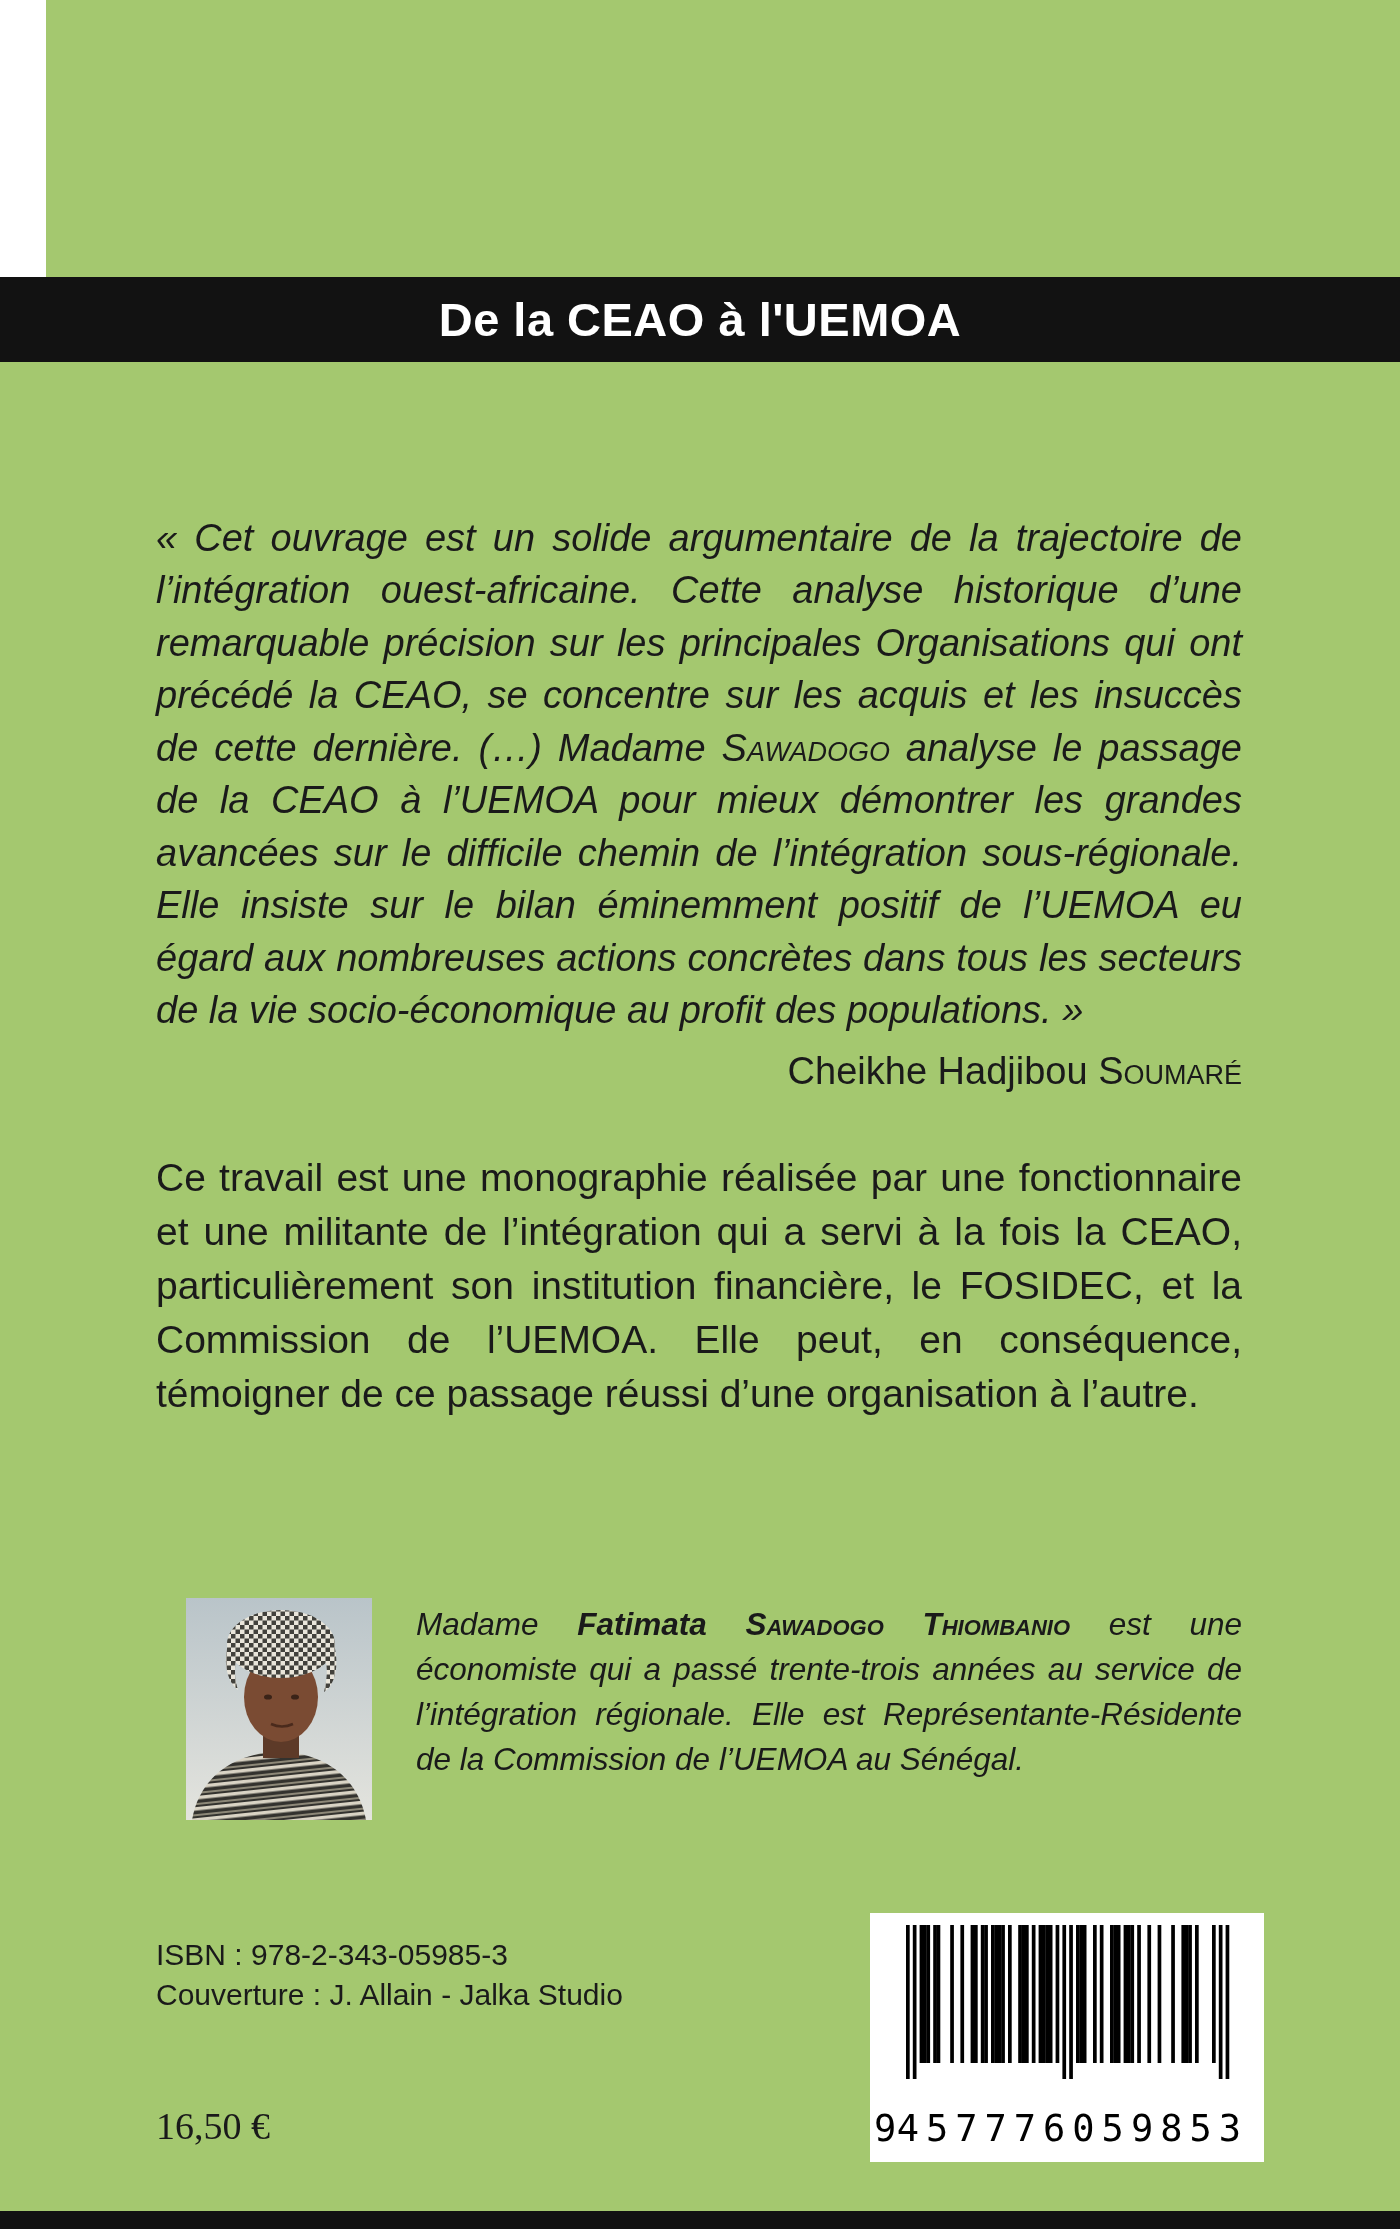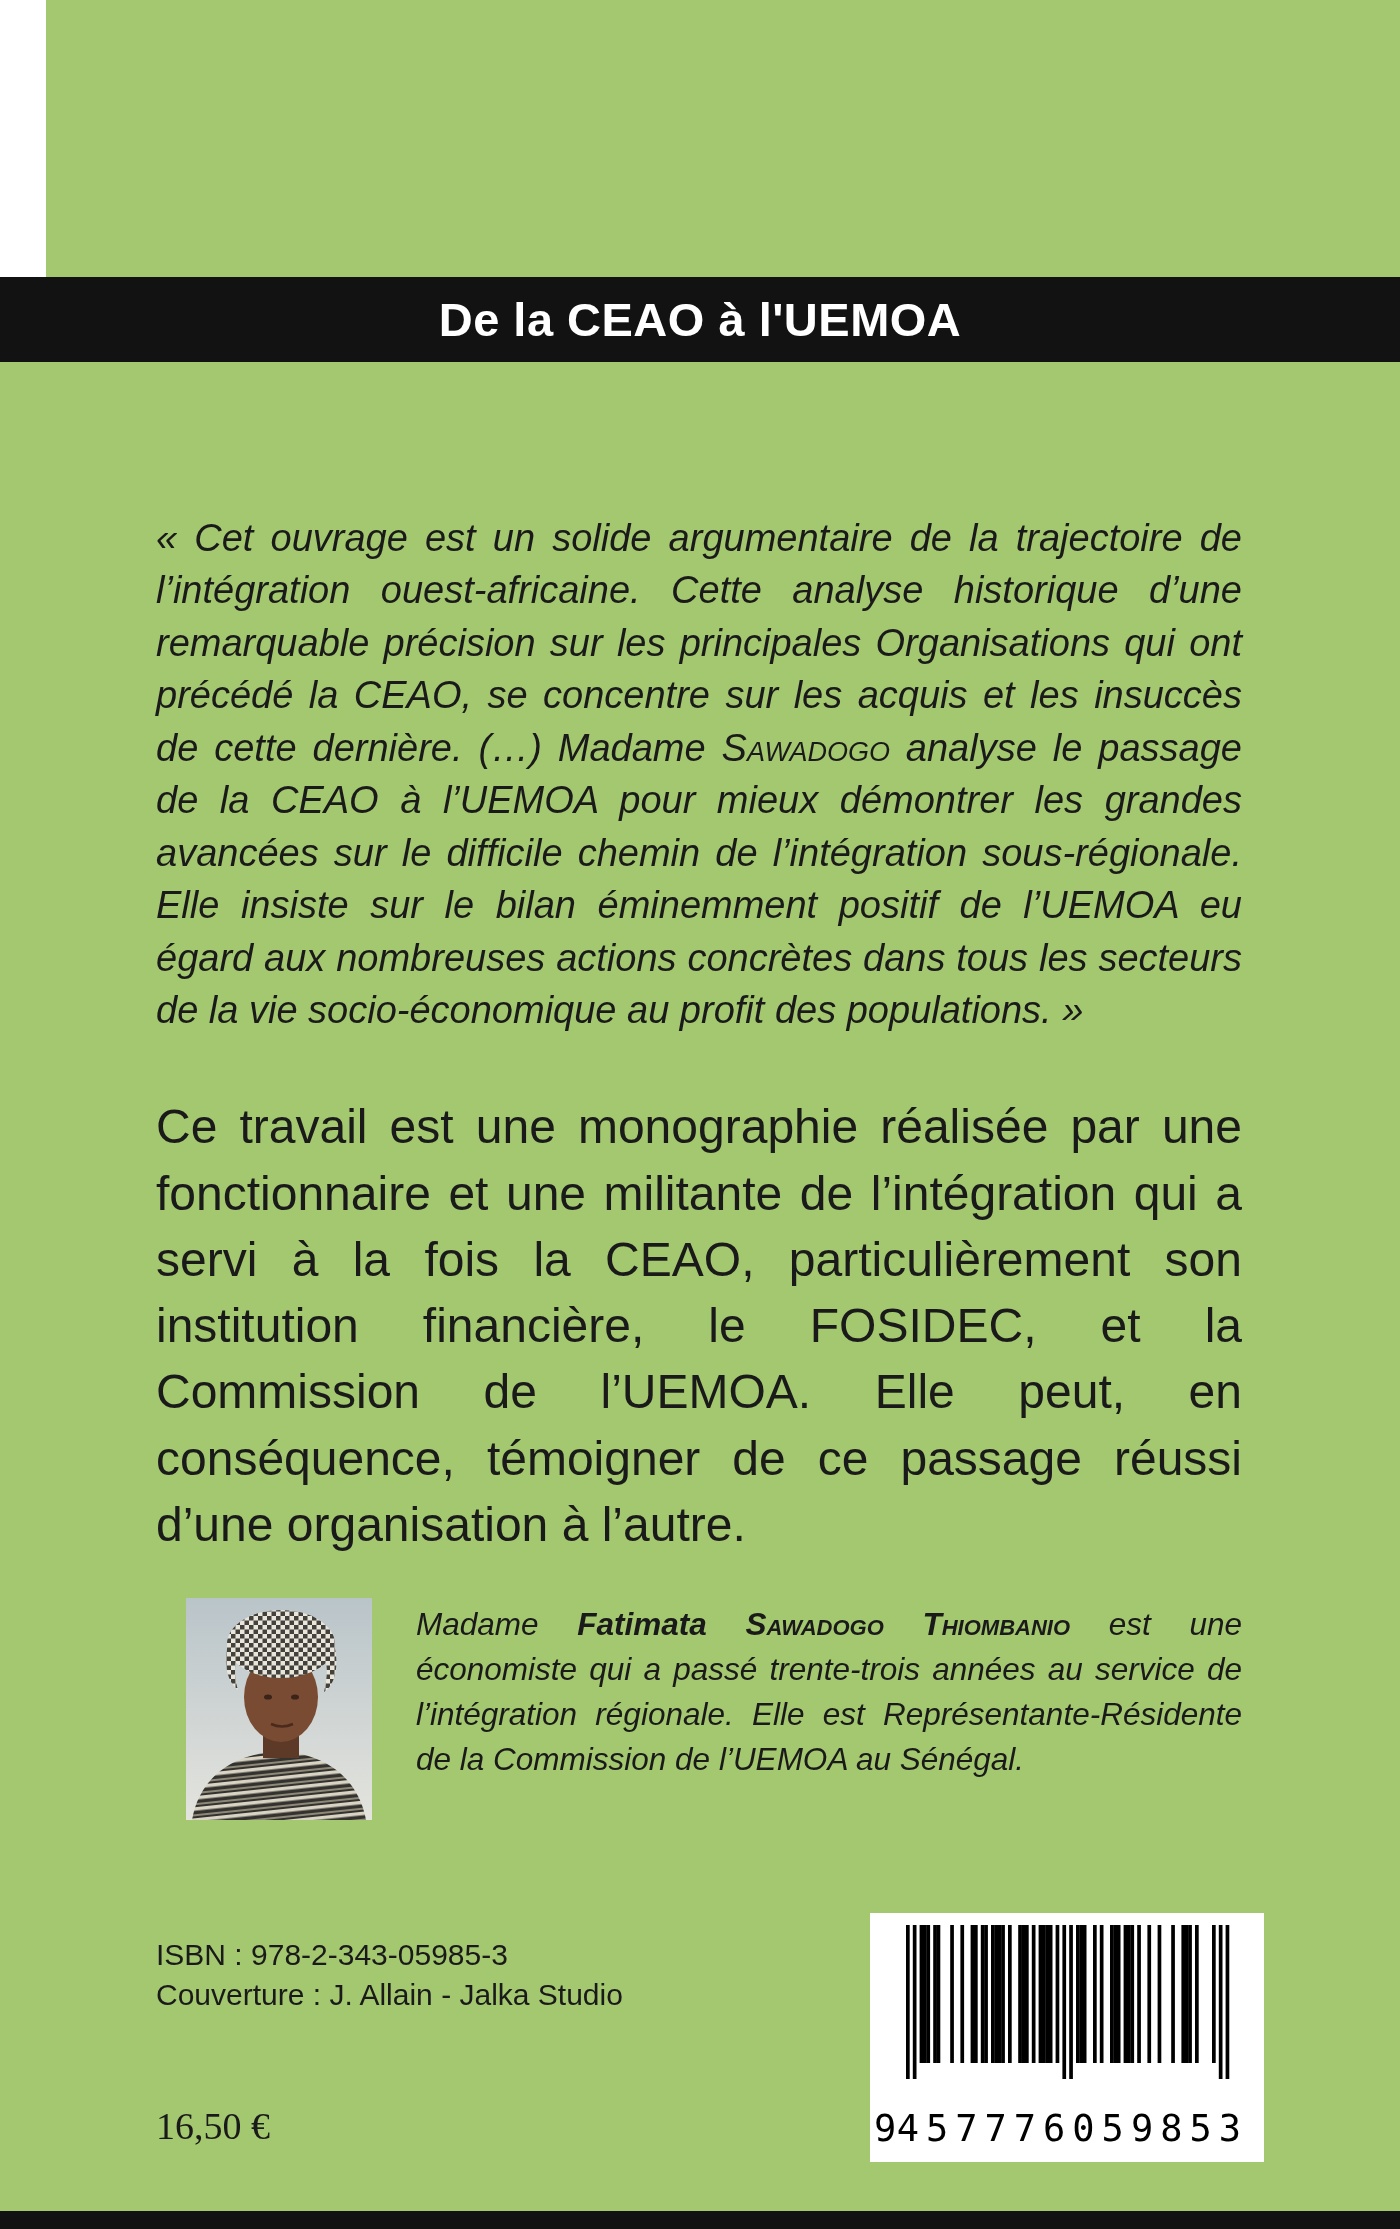--- a/index.html
+++ b/index.html
@@ -37,21 +37,21 @@
   .banner span { font-size:47px; font-weight:700; letter-spacing:0.5px; }
 
   
   .content { position:absolute; left:156px; right:158px; top:512px; }
   .quote {
     margin:0; font-style:italic; font-size:38px; line-height:1.38;
     text-align:justify;
   }
   .attribution { margin:14px 0 0; font-size:38px; text-align:right; }
   .synopsis {
-    margin:58px 0 0; font-size:48px; line-height:1.38; text-align:justify;
+    margin:58px 0 0; font-size:39px; line-height:1.38; text-align:justify;
   }
   .sc { font-variant: small-caps; }
 
   
   .author { position:absolute; left:149px; right:158px; top:1598px; display:flex;padding-left:37px; }
   .author-photo { flex:0 0 186px; width:186px; height:222px; margin-right:44px; }
   .bio {
     flex:1; margin:4px 0 0; font-style:italic; font-size:31.5px;
     line-height:1.43; text-align:justify;
   }
@@ -88,20 +88,21 @@
 
   <div class="white-strip"></div>
 
 
   <div class="banner">
     <span>De la CEAO à l'UEMOA</span>
   </div>
 
   <div class="content">
     <p class="quote"><span>« Cet ouvrage est un solide argumentaire de la trajectoire de l’intégration ouest-africaine. Cette analyse historique d’une remarquable précision sur les principales Organisations qui ont précédé la CEAO, se concentre sur les acquis et les insuccès de cette dernière. (…) Madame </span><span class="sc">Sawadogo</span><span> analyse le passage de la CEAO à l’UEMOA pour mieux démontrer les grandes avancées sur le difficile chemin de l’intégration sous-régionale. Elle insiste sur le bilan éminemment positif de l’UEMOA eu égard aux nombreuses actions concrètes dans tous les secteurs de la vie socio-économique au profit des populations. »</span></p>
+    <p class="attribution"><span>Cheikhe Hadjibou </span><span class="sc">Soumaré</span></p>
     <p class="synopsis">Ce travail est une monographie réalisée par une fonctionnaire et une militante de l’intégration qui a servi à la fois la CEAO, particulièrement son institution financière, le FOSIDEC, et la Commission de l’UEMOA. Elle peut, en conséquence, témoigner de ce passage réussi d’une organisation à l’autre.</p>
   </div>
 
   <div class="author">
     <div class="author-photo">
       <svg viewBox="0 0 186 222" width="186" height="222">
         <defs>
           <linearGradient id="pbg" x1="0" y1="0" x2="0" y2="1">
             <stop offset="0" stop-color="#b9c4c9"></stop>
             <stop offset="1" stop-color="#e4e4de"></stop>

